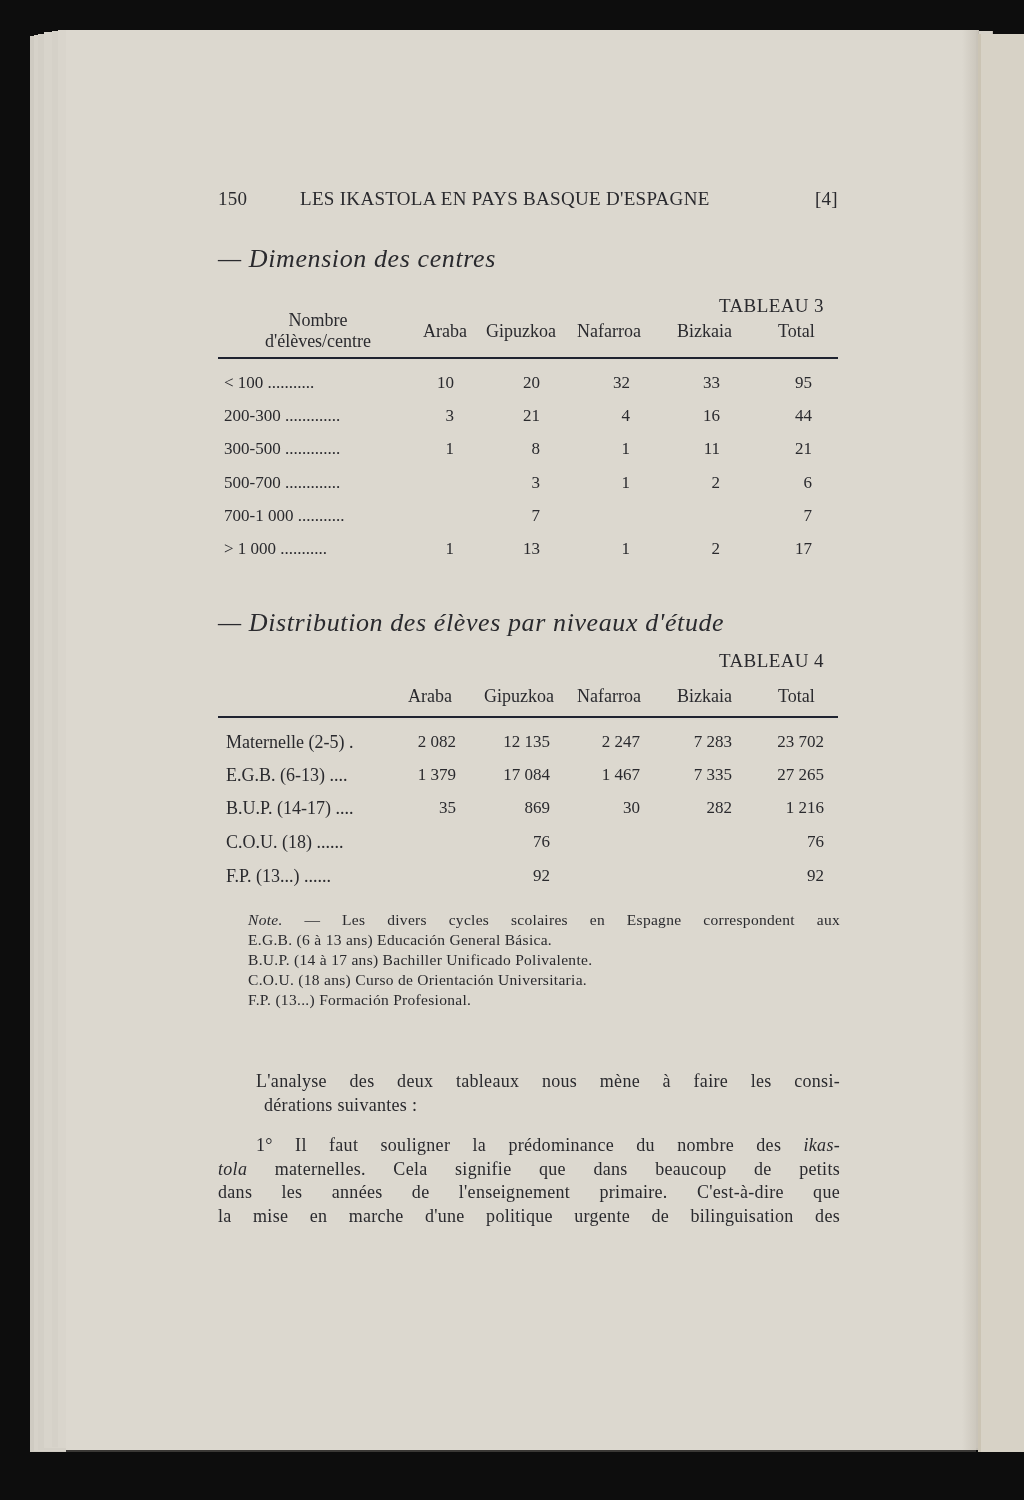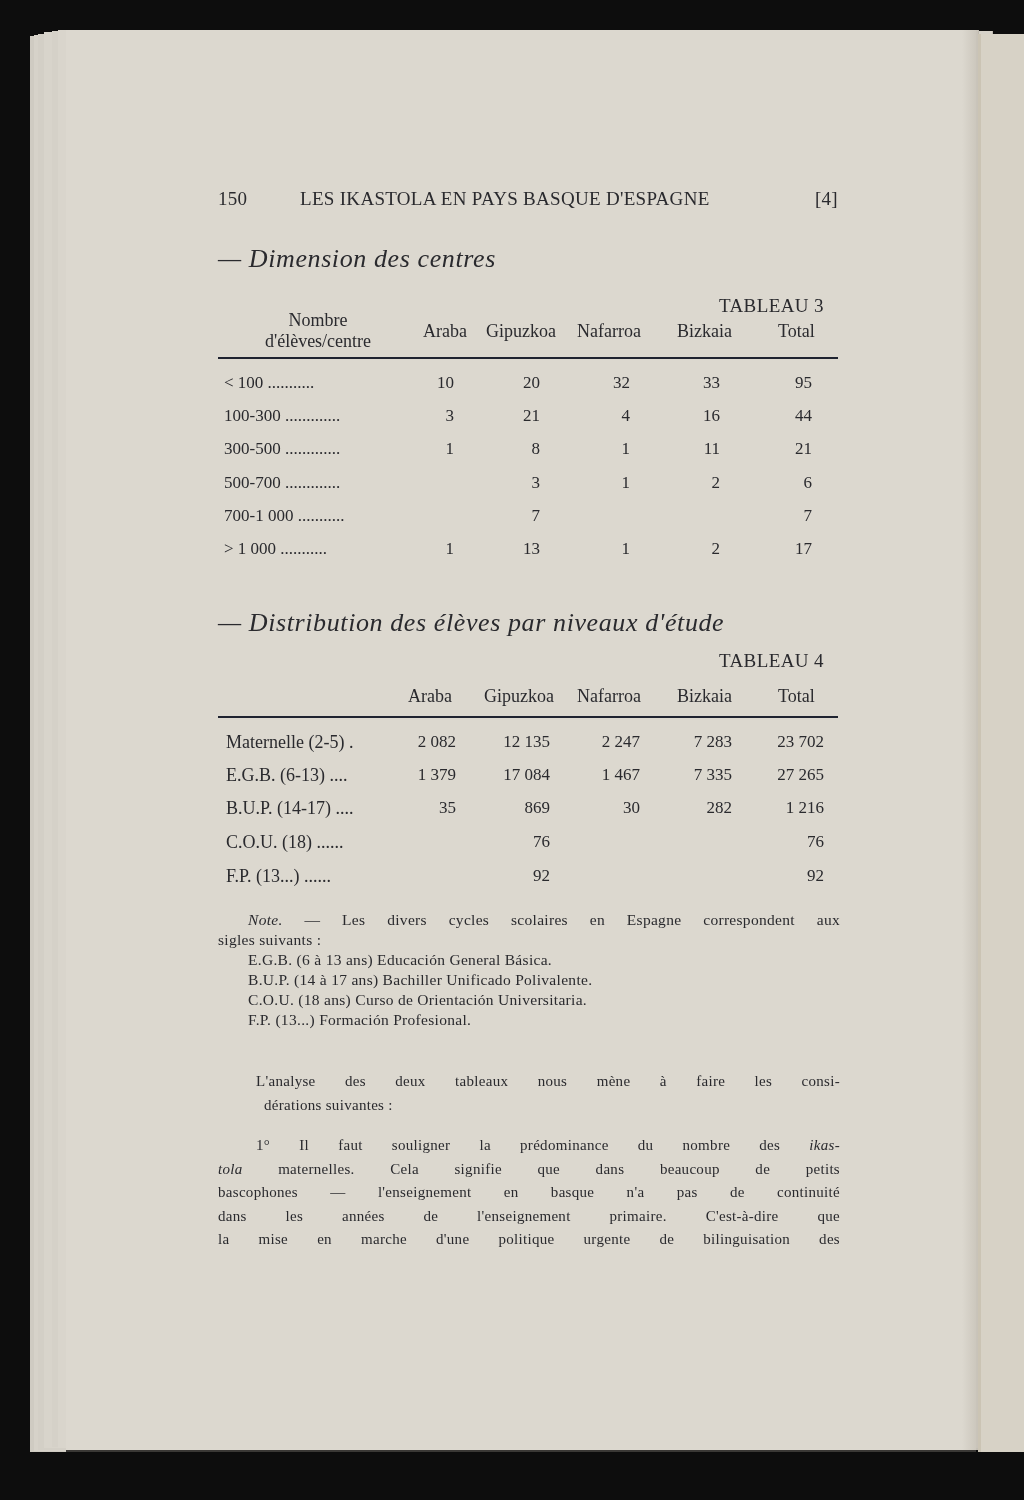--- a/index.html
+++ b/index.html
@@ -62,21 +62,21 @@
   .t4 .c0 { left:166px; width:72px; }
   .t4 .c1 { left:252px; width:80px; }
   .t4 .c2 { left:346px; width:76px; }
   .t4 .c3 { left:436px; width:78px; }
   .t4 .c4 { left:524px; width:82px; }
 
   .note { position:absolute; left:0; width:622px; font-size:15.5px; line-height:20px; letter-spacing:0.3px; }
   .note .line1 { text-indent:30px; text-align:justify; text-align-last:justify; }
   .note .indent { padding-left:30px; }
 
-  .body-text { position:absolute; left:0; width:622px; font-size:15px; line-height:23.5px; letter-spacing:0.3px; }
+  .body-text { position:absolute; left:0; width:622px; font-size:18px; line-height:23.5px; letter-spacing:0.3px; }
   .body-text .j { text-align:justify; text-align-last:justify; display:block; text-indent:0; }
   .body-text .first { text-indent:38px; }
 </style>
 </head>
 <body>
 
 <div class="stack s1"></div>
 <div class="stack s2"></div>
 <div class="stack s3"></div>
 <div class="stack s4"></div>
@@ -113,21 +113,21 @@
   <div class="t3">
     <div class="trow" style="top:373px;">
       <span class="label">&lt;  100  ...........</span>
       <span class="cell c0">10</span>
       <span class="cell c1">20</span>
       <span class="cell c2">32</span>
       <span class="cell c3">33</span>
       <span class="cell c4">95</span>
     </div>
     <div class="trow" style="top:406px;">
-      <span class="label">100-300 .............</span>
+      <span class="label">200-300 .............</span>
       <span class="cell c0">3</span>
       <span class="cell c1">21</span>
       <span class="cell c2">4</span>
       <span class="cell c3">16</span>
       <span class="cell c4">44</span>
     </div>
     <div class="trow" style="top:439px;">
       <span class="label">300-500 .............</span>
       <span class="cell c0">1</span>
       <span class="cell c1">8</span>
@@ -211,33 +211,31 @@
       <span class="cell c0"></span>
       <span class="cell c1">92</span>
       <span class="cell c2"></span>
       <span class="cell c3"></span>
       <span class="cell c4">92</span>
     </div>
   </div>
 
   <div class="note" style="top:910px;">
     <div class="line1"><i>Note.</i><span> — Les divers cycles scolaires en Espagne correspondent aux</span></div>
-    <div>sigles suivants :</div>
     <div class="indent">E.G.B. (6 à 13 ans) Educación General Básica.</div>
     <div class="indent">B.U.P. (14 à 17 ans) Bachiller Unificado Polivalente.</div>
     <div class="indent">C.O.U. (18 ans) Curso de Orientación Universitaria.</div>
     <div class="indent">F.P. (13...) Formación Profesional.</div>
   </div>
 
   <div class="body-text" style="top:1070px;">
     <span class="j first">L'analyse des deux tableaux nous mène à faire les consi-</span>
     <span style="display:block;margin-left:46px;">dérations suivantes :</span>
   </div>
 
   <div class="body-text" style="top:1134px;">
     <span class="j first"><span>1° Il faut souligner la prédominance du nombre des </span><i>ikas-</i></span>
     <span class="j"><i>tola</i><span> maternelles. Cela signifie que dans beaucoup de petits</span></span>
-    <span class="j">bascophones — l'enseignement en basque n'a pas de continuité</span>
     <span class="j">dans les années de l'enseignement primaire. C'est-à-dire que</span>
     <span class="j">la mise en marche d'une politique urgente de bilinguisation des</span>
   </div>
 
 </div>
 
 </body></html>

